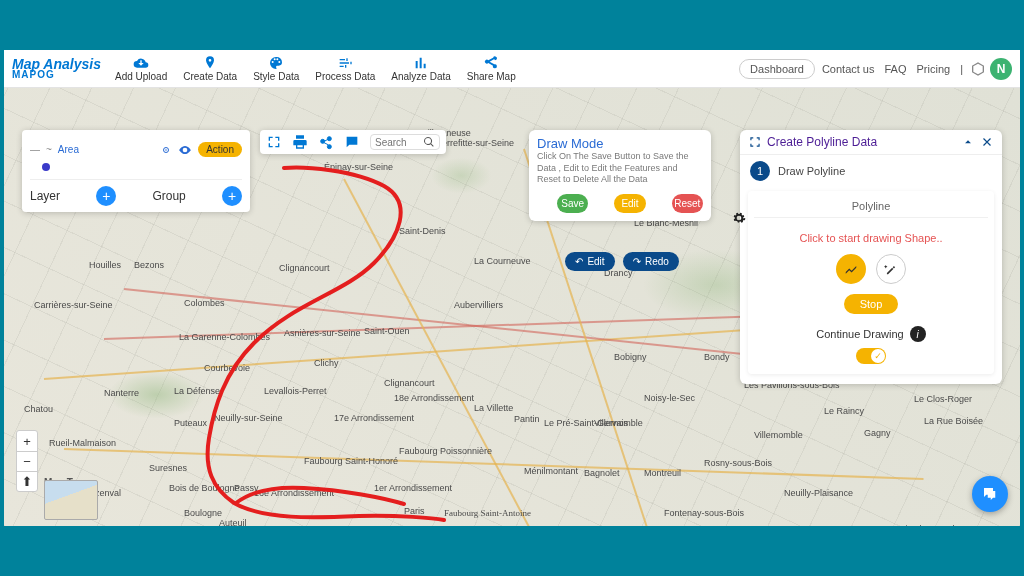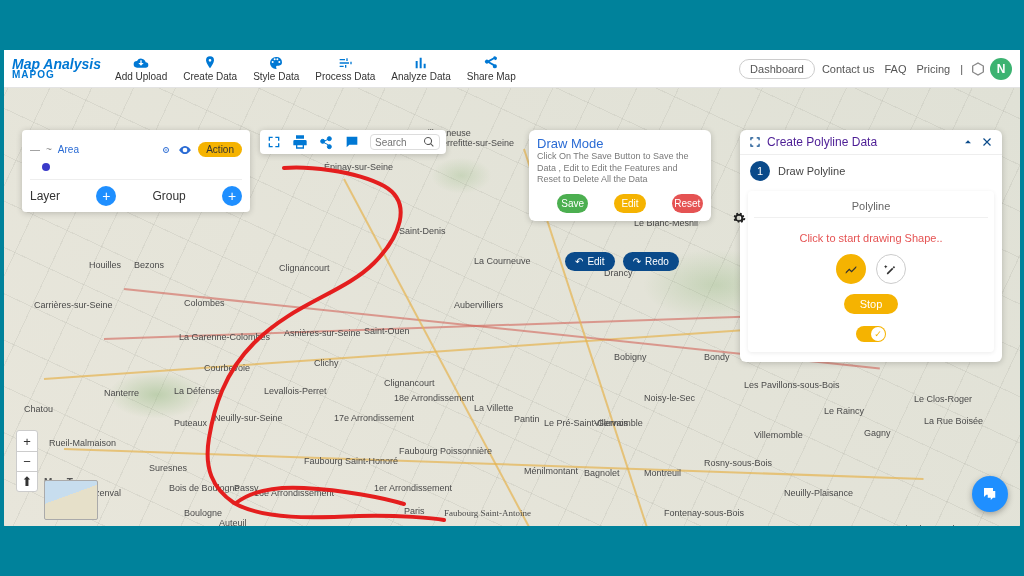--- a/index.html
+++ b/index.html
@@ -373,20 +373,24 @@
                   <path fill="#333" d="M3 17l6-6 4 4 8-8v3l-8 8-4-4-6 6z"></path>
                 </svg>
               </div>
             <div class="mode-btn mode-inactive">
                 <svg width="14" height="14" viewBox="0 0 24 24">
                   <path fill="#333" d="M5 19l9-9 2 2-9 9H5v-2zm12-12l2 2-2 2-2-2 2-2zM3 5l1 2 2 1-2 1-1 2-1-2-2-1 2-1 1-2z"></path>
                 </svg>
               </div>
           </div>
           <button class="stop-btn">Stop</button>
+          <div class="cont-row">
+            <span>Continue Drawing</span>
+            <div class="info-dot">i</div>
+          </div>
           <div class="toggle"></div>
         </div>
       </div>
 
       <div class="zoom-ctrl">
         <div>+</div>
         <div>−</div>
         <div>⬆</div>
       </div>
       <div class="map-type">Map Type</div>

